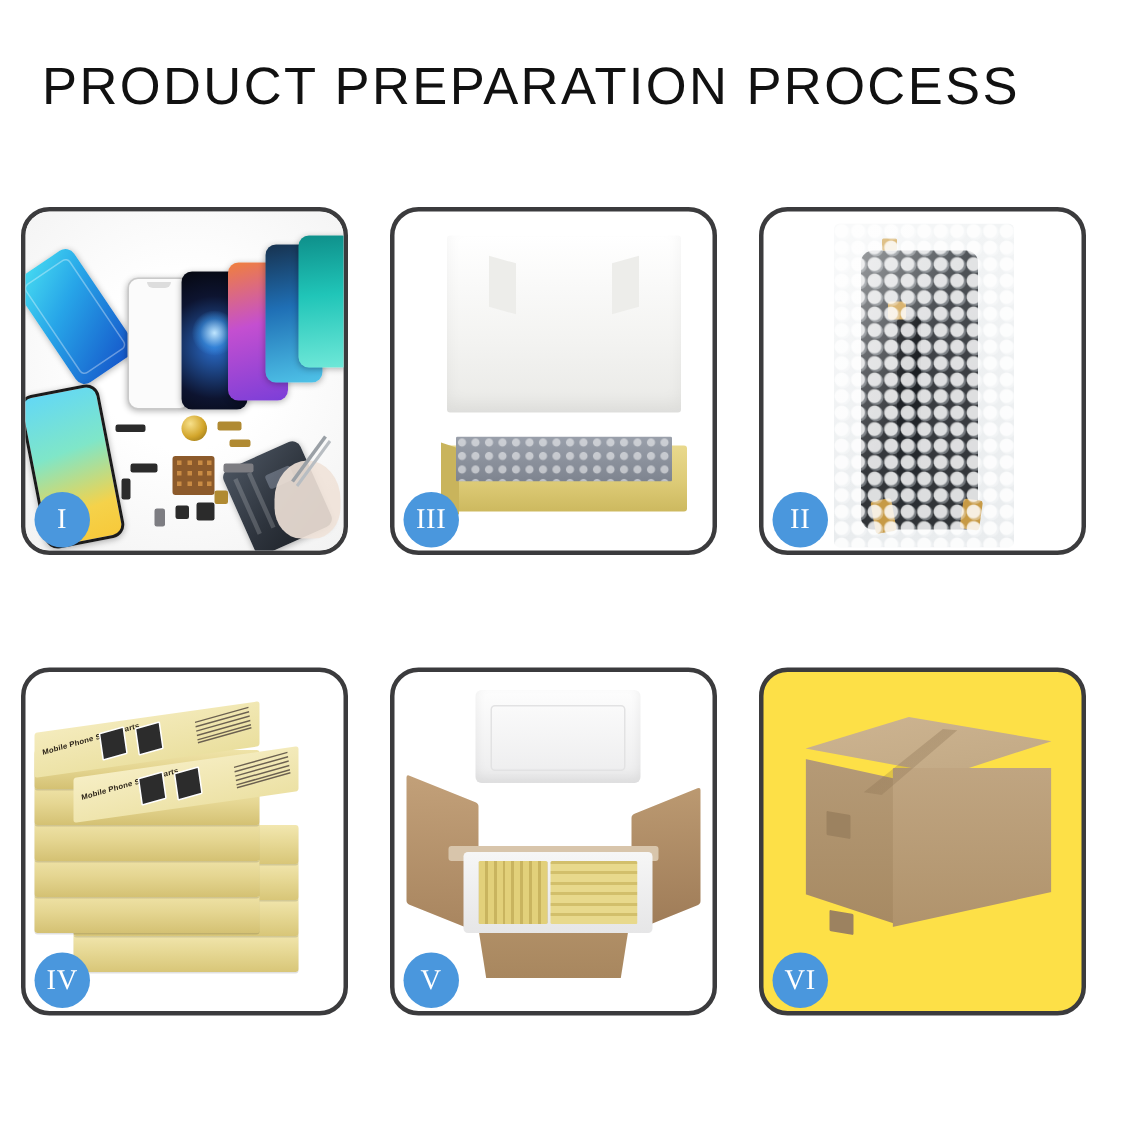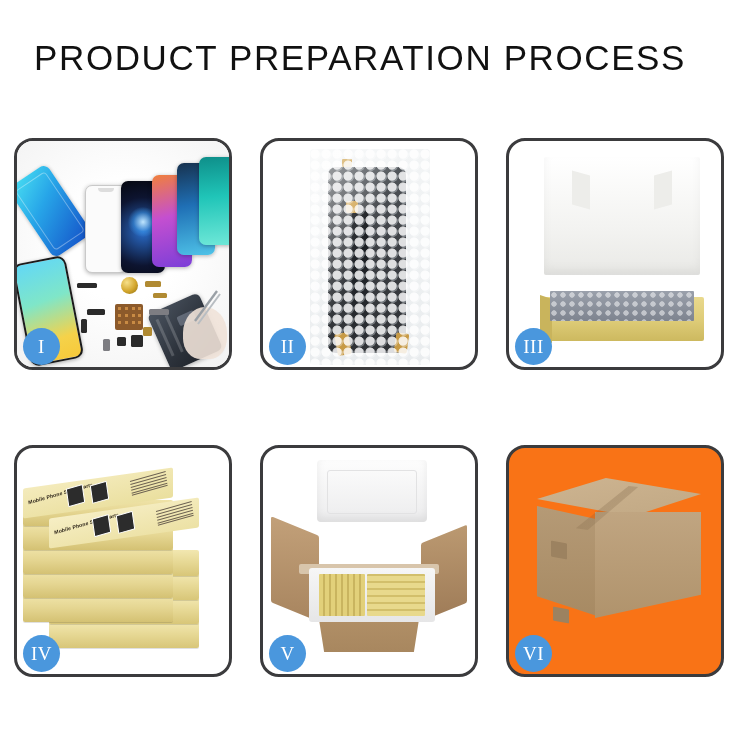--- a/index.html
+++ b/index.html
@@ -5,21 +5,21 @@
   * { box-sizing: border-box; margin: 0; padding: 0; }
   html, body {
     width: 750px; height: 750px;
     background: #ffffff;
     font-family: "Liberation Sans", sans-serif;
     overflow: hidden;
   }
   .page { position: relative; width: 750px; height: 750px; background:#fff; }
 
   
-  .header { width: 686px; padding-top: 38px; text-align: right; padding-left: 22px; }
+  .header { width: 686px; padding-top: 38px; text-align: center; padding-left: 22px; }
   .title {
     font-size: 35px; font-weight: 400; letter-spacing: 1.6px;
     color: #111; line-height: 1.15; white-space: nowrap;
     font-family: "Liberation Sans", sans-serif;
   }
   .subtitle {
     margin-top: 12px; font-size: 14.2px; color: #1a1a1a;
     letter-spacing: .15px; white-space: nowrap;
   }
 
@@ -225,21 +225,21 @@
   .v-rim{position:absolute;left:36px;bottom:100px;width:140px;height:10px;background:#d8c5ab;border-radius:2px;}
   .v-foamlid{position:absolute;left:54px;top:12px;width:110px;height:62px;background:linear-gradient(180deg,#fdfdfd 0%,#ececed 100%);border-radius:4px;
              box-shadow: inset 0 -4px 8px rgba(0,0,0,.07);}
   .v-foamlid:after{content:'';position:absolute;left:10px;top:10px;right:10px;bottom:8px;border:1px solid #e2e2e3;border-radius:3px;}
   .v-foambox{position:absolute;left:46px;bottom:52px;width:126px;height:54px;background:linear-gradient(180deg,#f6f6f6 0%,#e6e6e7 100%);border-radius:3px;}
   .v-cont{position:absolute;left:56px;bottom:58px;width:106px;height:42px;display:flex;gap:2px;overflow:hidden;}
   .v-cont .ls{flex:1;background:repeating-linear-gradient(90deg,#e2d07a 0 4px,#c9b45f 4px 6px);border-radius:1px;}
   .v-cont .rs{flex:1.25;background:repeating-linear-gradient(0deg,#e8d98c 0 5px,#d2bf6b 5px 7px);border-radius:1px;}
 
   
-  .p6{background:#f97316;padding-left:12px;}
+  .p6{background:#fde047;padding-left:12px;}
   .c-top{position:absolute;left:28px;top:30px;width:164px;height:62px;
          background:linear-gradient(170deg,#cdb491 0%,#bda47f 100%);
          clip-path: polygon(42% 0, 100% 26%, 58% 62%, 0 34%);}
   .c-front{position:absolute;left:86px;top:64px;width:106px;height:106px;
            background:linear-gradient(180deg,#c0a581 0%,#b0936c 100%);
            clip-path: polygon(0 0, 100% -22%, 100% 78%, 0 100%);}
   .c-left{position:absolute;left:28px;top:58px;width:60px;height:110px;
           background:linear-gradient(180deg,#b59a76 0%,#a78a63 100%);
           clip-path: polygon(0 0, 100% 12%, 100% 100%, 0 82%);}
   .c-seam{position:absolute;left:62px;top:38px;width:120px;height:44px;
@@ -301,49 +301,49 @@
         <div class="chipg" style="left:126px;top:186px;width:9px;height:9px"></div>
         <div class="hand"></div>
         <svg class="tweez" viewBox="0 0 40 40">
           <path d="M34 2 L12 32" stroke="#9aa0a6" stroke-width="2.4" fill="none"></path>
           <path d="M37 5 L15 35" stroke="#b8bdc2" stroke-width="2" fill="none"></path>
         </svg>
       </div>
       <div class="badge">I</div>
     </div>
 
+    <div class="panel p3">
+      <div class="stage">
+        <div class="b3-lid">
+          <div class="b3-lid-flapL"></div>
+          <div class="b3-lid-flapR"></div>
+        </div>
+        <div class="b3-tray"></div>
+        <div class="b3-side"></div>
+        <div class="b3-inner"></div>
+      </div>
+      <div class="badge">III</div>
+    </div>
+
     <div class="panel p2">
       <div class="stage">
         <div class="bw-bag">
           <div class="bw-inner"></div>
           <div class="bw-flex"></div>
           <div class="bw-tab"></div>
           <div class="bw-gold3"></div>
           <div class="bw-gold1"></div>
           <div class="bw-gold2"></div>
           <div class="bubbles"></div>
           <div class="sheen"></div>
         </div>
       </div>
       <div class="badge">II</div>
     </div>
 
-    <div class="panel p3">
-      <div class="stage">
-        <div class="b3-lid">
-          <div class="b3-lid-flapL"></div>
-          <div class="b3-lid-flapR"></div>
-        </div>
-        <div class="b3-tray"></div>
-        <div class="b3-side"></div>
-        <div class="b3-inner"></div>
-      </div>
-      <div class="badge">III</div>
-    </div>
-
     <div class="panel p4">
       <div class="stage">
         <div class="stackwrap">
           <div class="sbr r1"></div>
           <div class="sbr r2"></div>
           <div class="sbr r3"></div>
           <div class="sbr r4"></div>
           <div class="sbx l1"></div>
           <div class="sbx l2"></div>
           <div class="sbx l3"></div>

